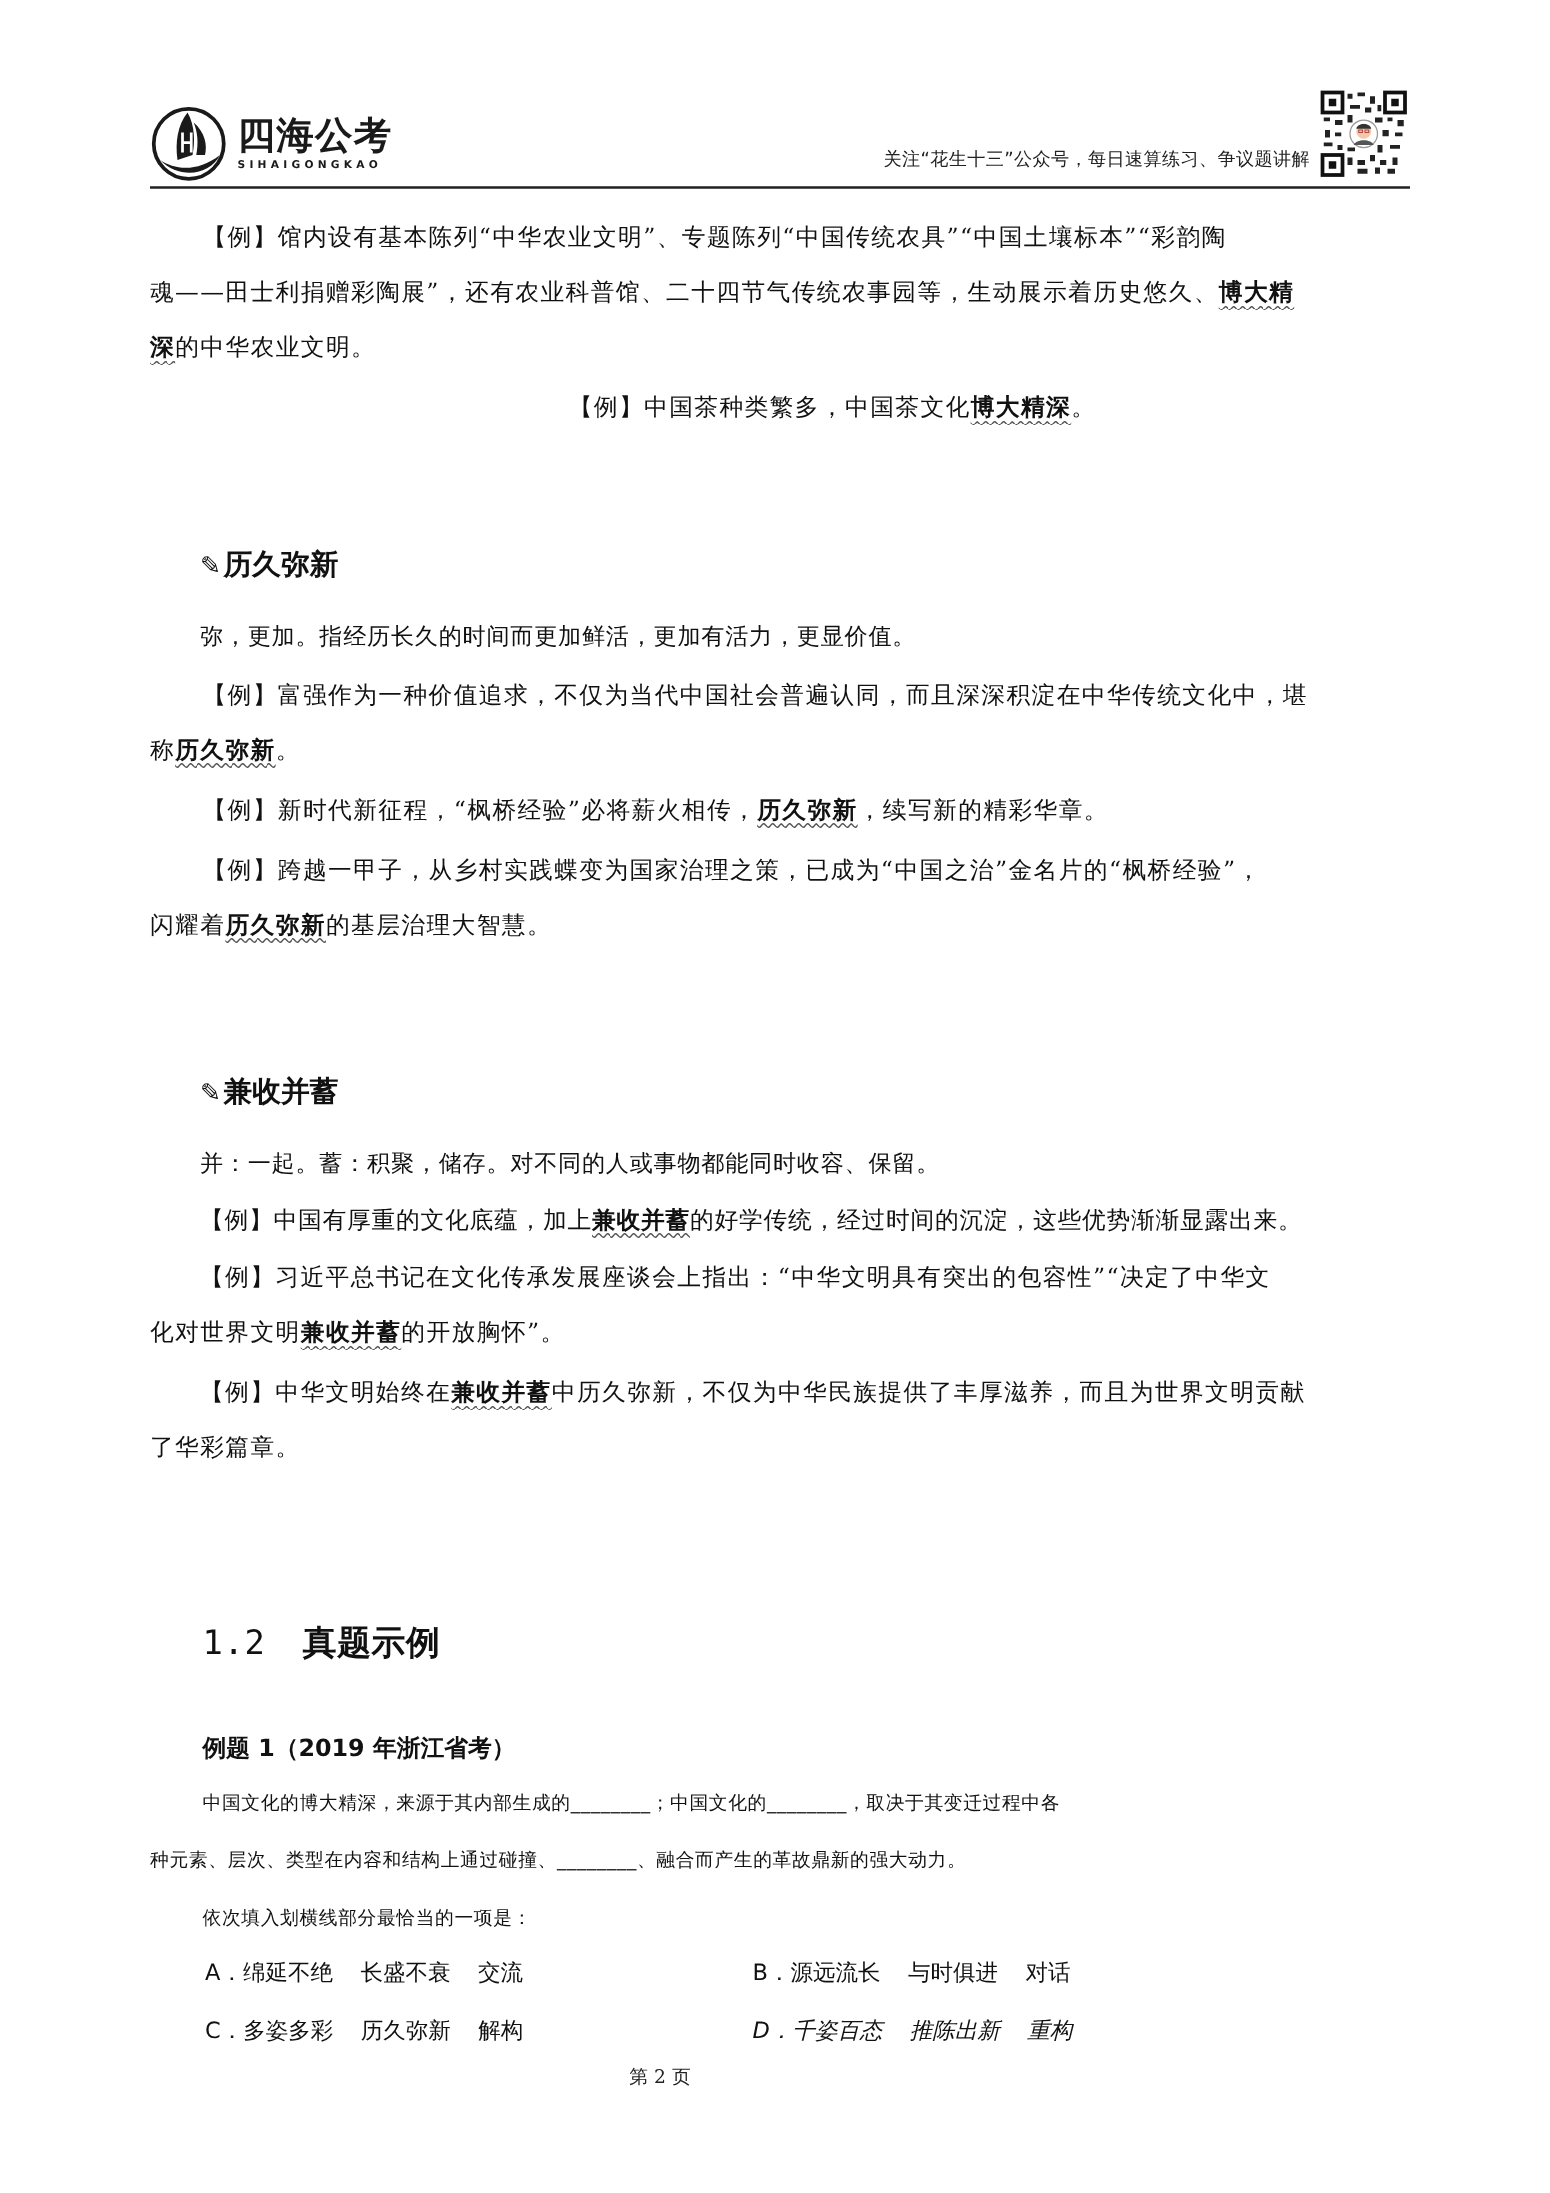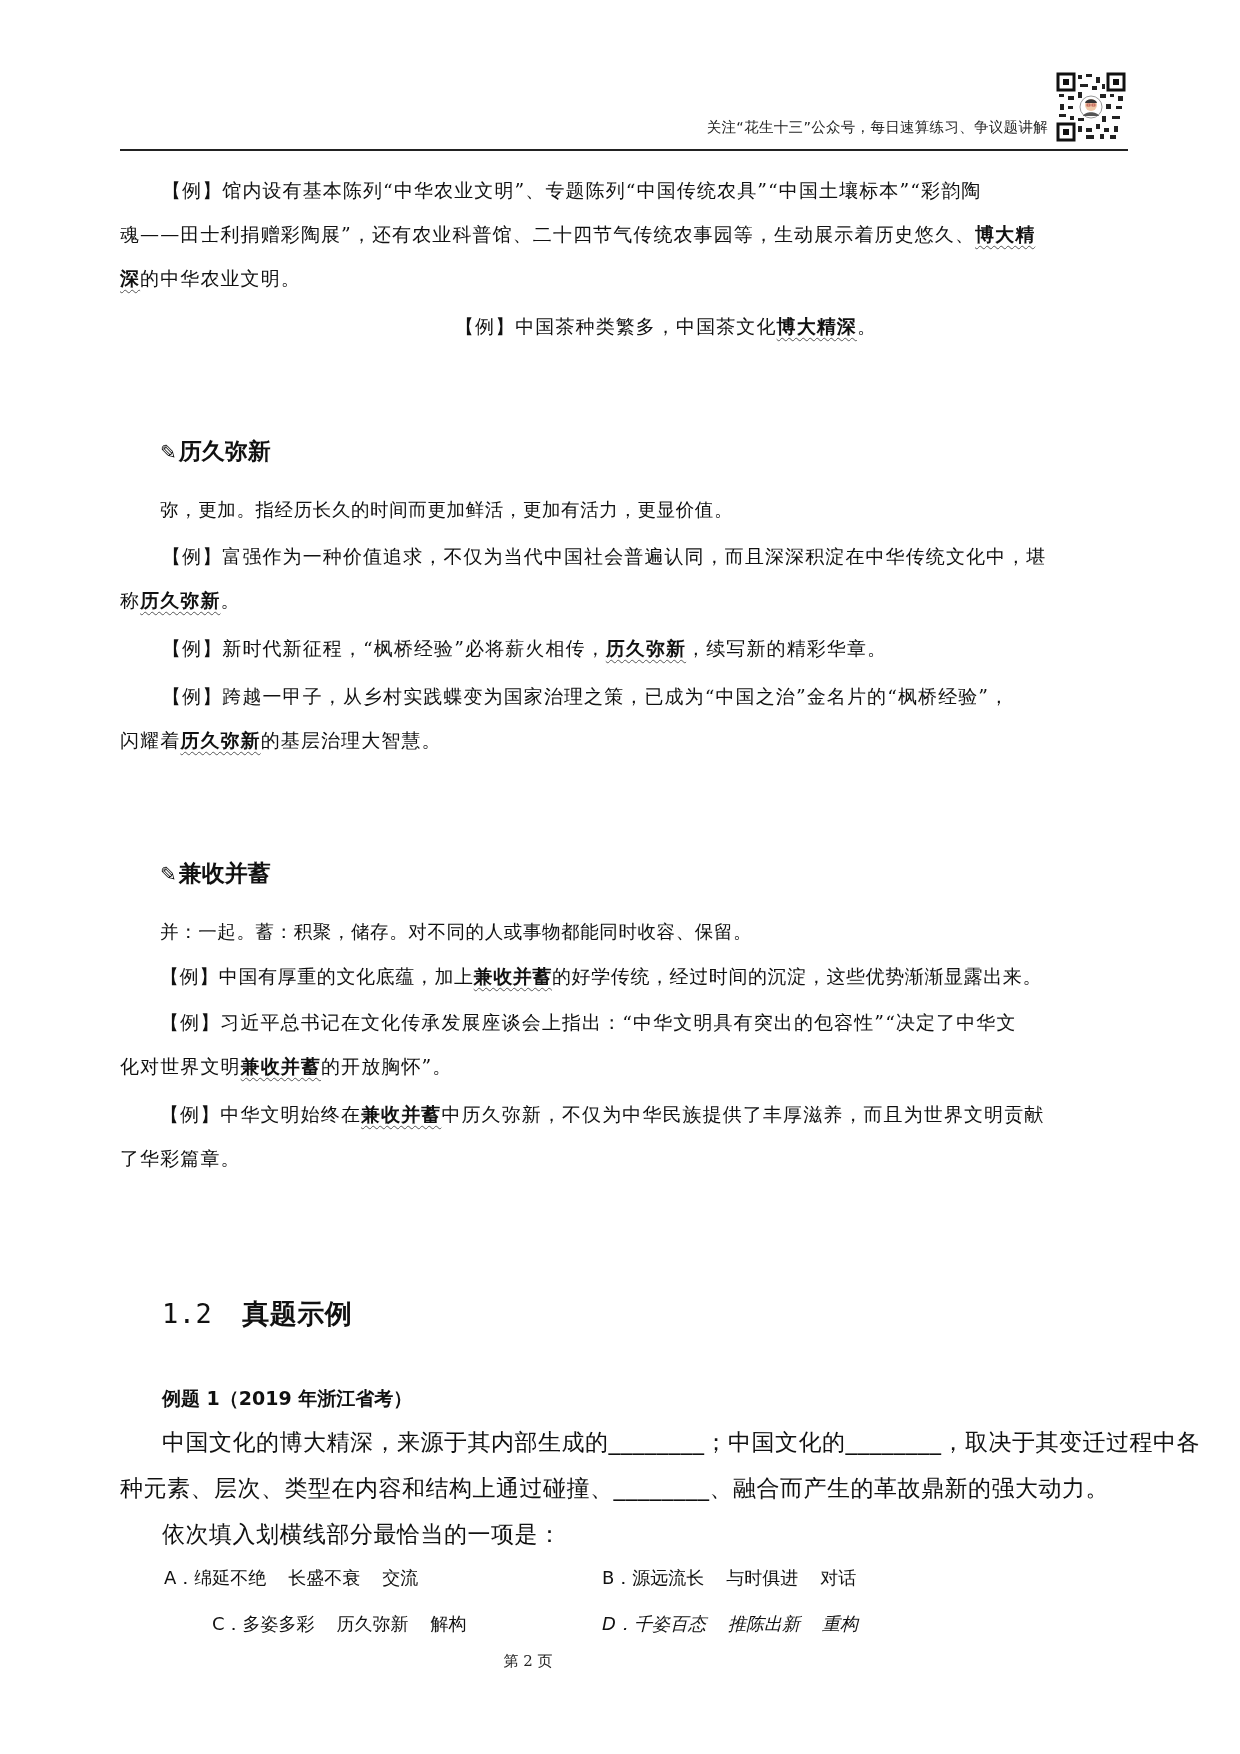--- a/index.html
+++ b/index.html
@@ -21,29 +21,42 @@
   .content { position: absolute; left: 120px; top: 0; width: 1008px; }
   .p { position: absolute; left: 0; width: 1008px; font-size: 19px; line-height: 44px; letter-spacing: 1.1px; white-space: nowrap; }
   .indent { padding-left: 42px; }
   .kw { font-weight: bold; text-decoration: underline wavy #555; text-decoration-thickness: 1px; text-underline-offset: 4px; }
   .term { position: absolute; left: 40px; font-family: "DejaVu Sans", sans-serif; font-size: 23px; font-weight: bold; }
   .term .pen { font-size: 20px; margin-right: 2px; }
   .def { font-family: "DejaVu Sans", sans-serif; font-size: 18.5px; letter-spacing: 0.6px; }
   .section-title { position: absolute; left: 42px; font-family: "DejaVu Sans", sans-serif; font-size: 27px; font-weight: bold; letter-spacing: 0.5px; }
   .section-title .num { font-family: "DejaVu Sans Mono", monospace; font-weight: normal; margin-right: 30px; }
   .q-title { position: absolute; left: 42px; font-family: "DejaVu Sans", sans-serif; font-size: 19px; font-weight: bold; }
-  .q-text { font-family: "DejaVu Sans", sans-serif; font-size: 23px; letter-spacing: 0.5px; }
+  .q-text { font-family: "DejaVu Sans", sans-serif; font-size: 15px; letter-spacing: 0.5px; }
   .option { position: absolute; font-family: "DejaVu Sans", sans-serif; font-size: 18px; white-space: nowrap; }
   .option .w { margin-right: 22px; }
   .footer { position: absolute; left: 0; width: 1056px; top: 1626px; text-align: center; font-size: 15px; color: #222; }
 </style>
 </head>
 <body>
 
 <div class="header">
+  <div class="logo">
+    <svg class="logo-mark" viewBox="0 0 62 62">
+      <circle cx="31" cy="31" r="28" fill="none" stroke="#1a1a1a" stroke-width="3"></circle>
+      <path d="M30 6 C22 16 20 30 22 44 L34 40 C36 30 36 16 30 6 Z" fill="#1a1a1a"></path>
+      <path d="M35 14 C44 22 46 32 44 40 L37 40 C39 30 38 22 35 14 Z" fill="#1a1a1a"></path>
+      <path d="M26 22 L26 38 M26 30 L33 30 M33 22 L33 38" stroke="#fff" stroke-width="2.2" fill="none"></path>
+      <path d="M8 44 C20 52 38 54 56 40 C48 56 24 60 8 44 Z" fill="#1a1a1a"></path>
+    </svg>
+    <div class="logo-text">
+      <span class="logo-cn">四海公考</span>
+      <span class="logo-en">SIHAIGONGKAO</span>
+    </div>
+  </div>
   <div class="slogan">关注“花生十三”公众号，每日速算练习、争议题讲解</div>
   <svg class="qr" viewBox="0 0 70 70">
     <rect x="0" y="0" width="70" height="70" fill="#fff"></rect>
     <rect x="2" y="2" width="16" height="16" fill="none" stroke="#111" stroke-width="3"></rect>
     <rect x="7" y="7" width="6" height="6" fill="#111"></rect>
     <rect x="52" y="2" width="16" height="16" fill="none" stroke="#111" stroke-width="3"></rect>
     <rect x="57" y="7" width="6" height="6" fill="#111"></rect>
     <rect x="2" y="52" width="16" height="16" fill="none" stroke="#111" stroke-width="3"></rect>
     <rect x="7" y="57" width="6" height="6" fill="#111"></rect>
     <g fill="#222">
@@ -160,21 +173,21 @@
   <div class="p indent q-text" style="top:1512px; padding-left:42px;">
     <span>依次填入划横线部分最恰当的一项是：</span>
   </div>
 
   <div class="option" style="left:44px; top:1566px;">
     <span>A．</span><span class="w">绵延不绝</span><span class="w">长盛不衰</span><span>交流</span>
   </div>
   <div class="option" style="left:482px; top:1566px;">
     <span>B．</span><span class="w">源远流长</span><span class="w">与时俱进</span><span>对话</span>
   </div>
-  <div class="option" style="left:44px; top:1612px;margin-left:48px;">
+  <div class="option" style="left:44px; top:1612px;">
     <span>C．</span><span class="w">多姿多彩</span><span class="w">历久弥新</span><span>解构</span>
   </div>
   <div class="option" style="left:482px; top:1612px;font-style:italic;">
     <span>D．</span><span class="w">千姿百态</span><span class="w">推陈出新</span><span>重构</span>
   </div>
 </div>
 
 <div class="footer" style="top:1652px;">第 2 页</div>
 
 </body></html>

